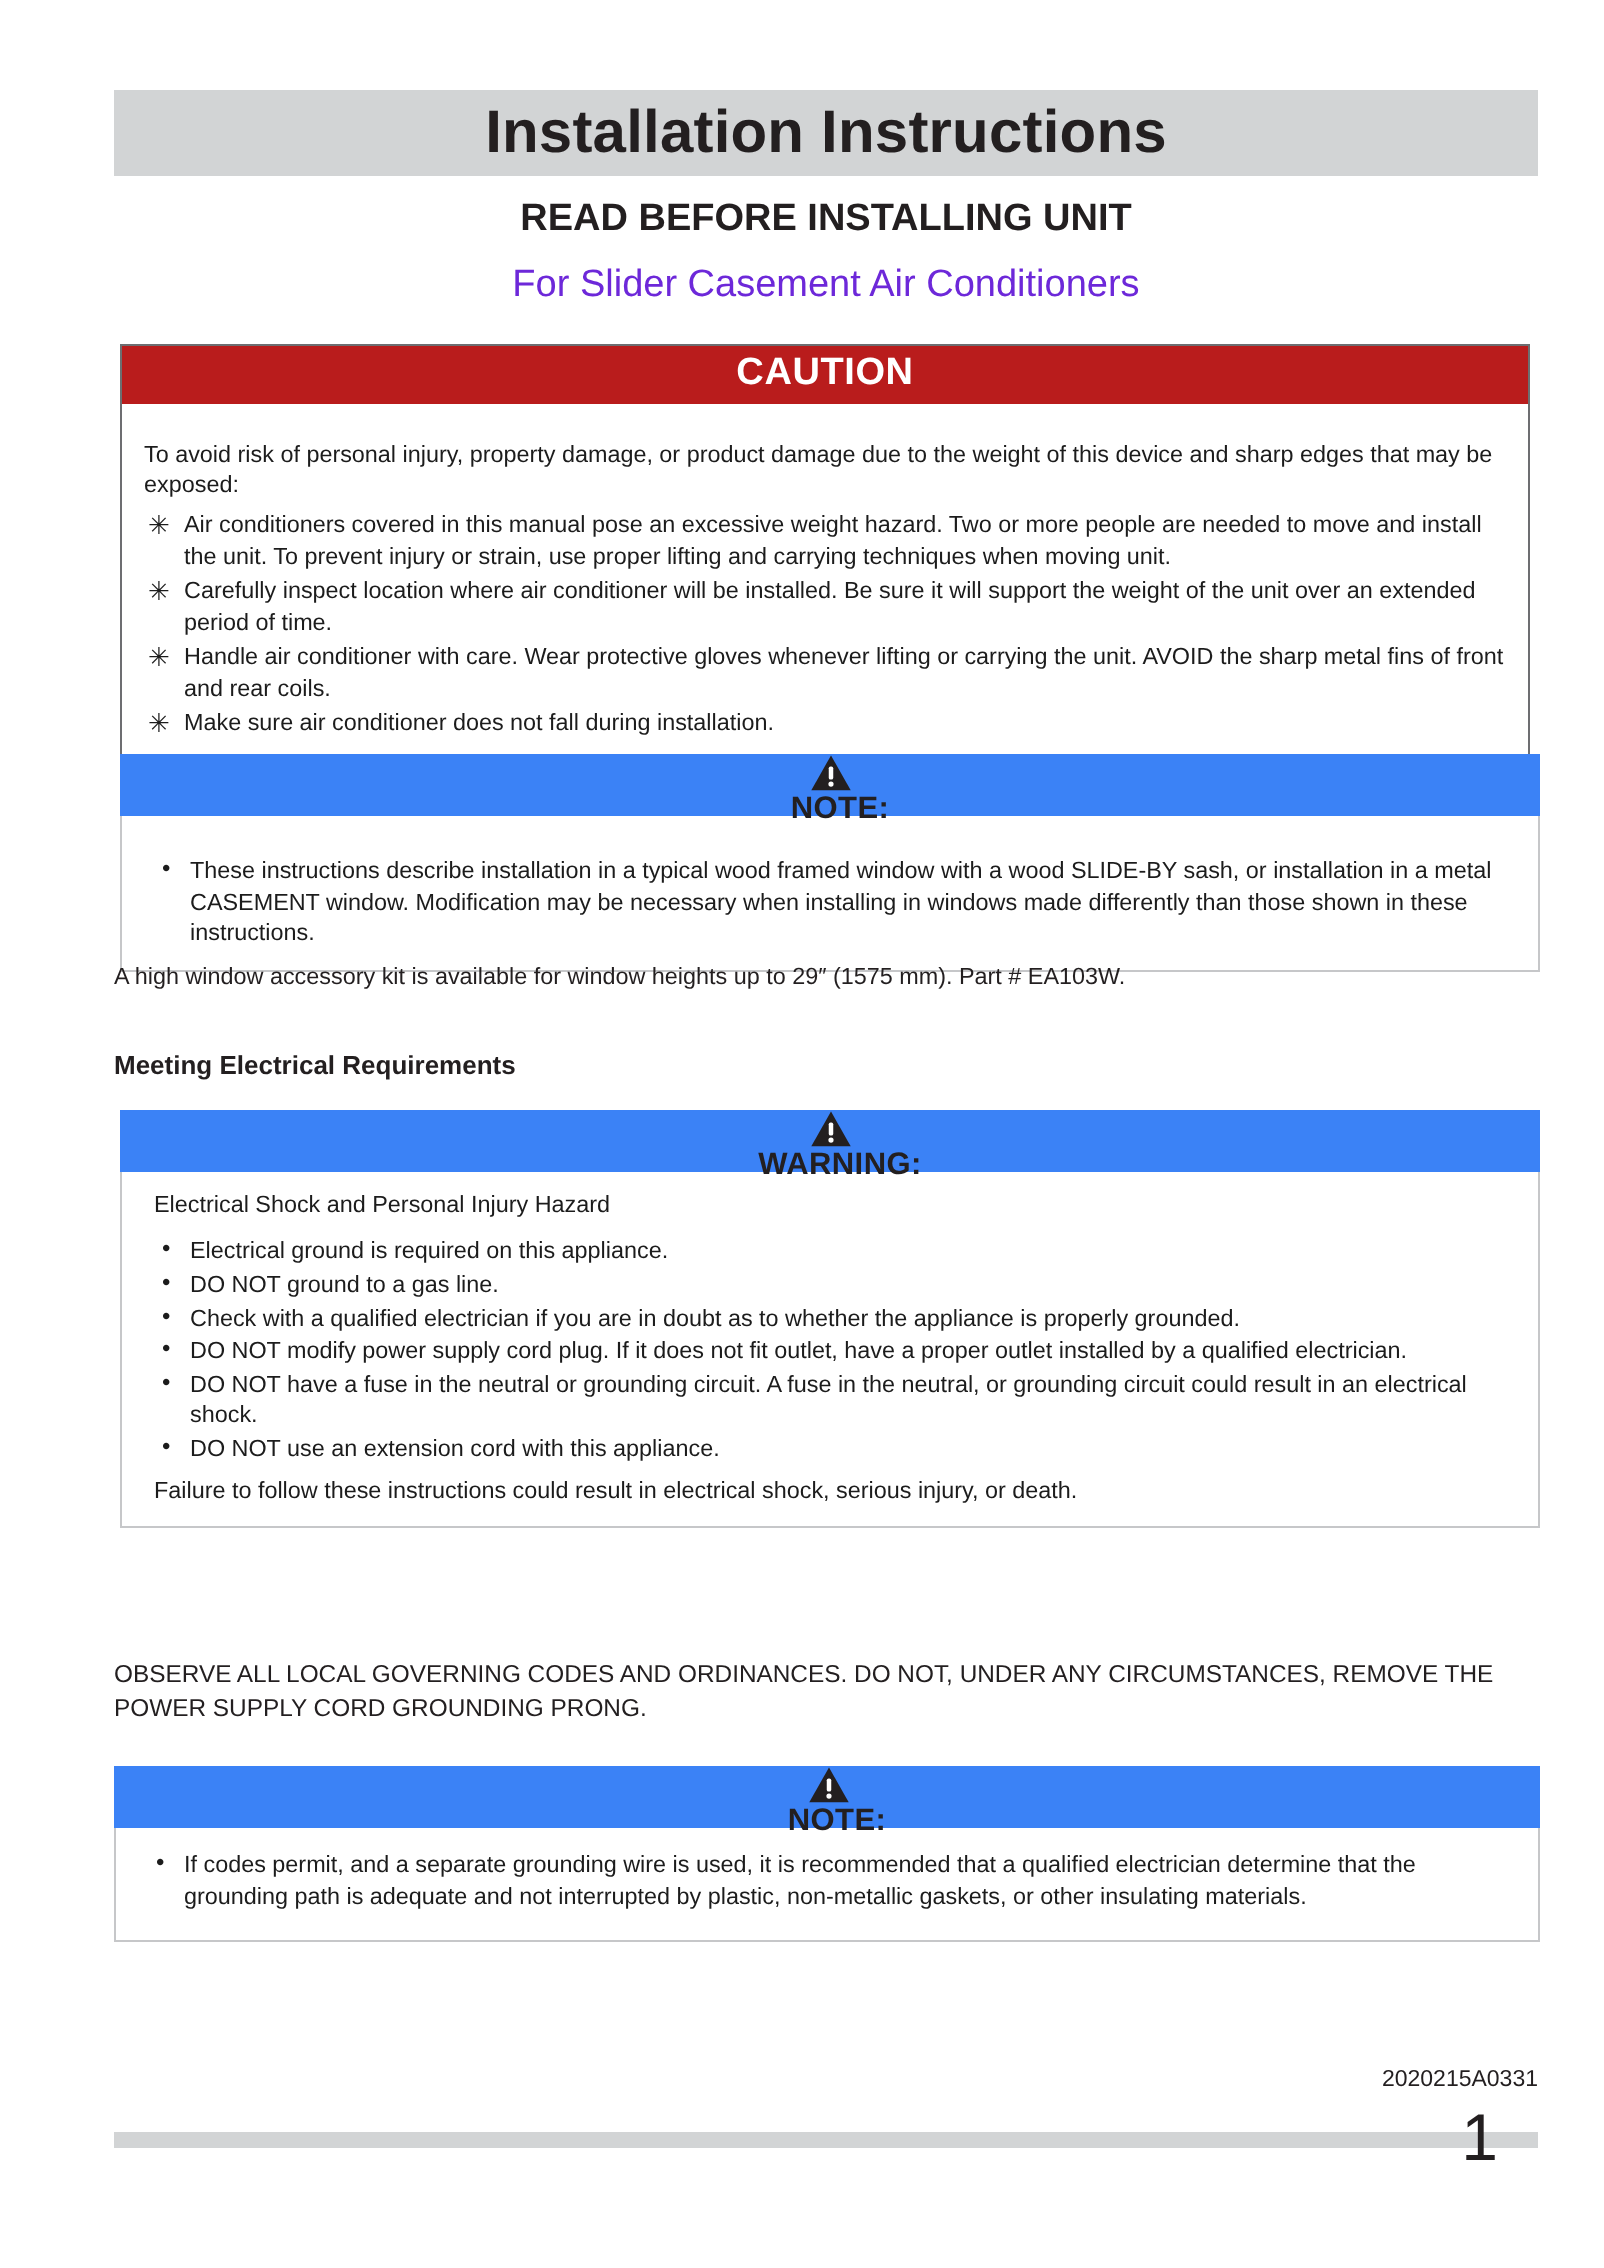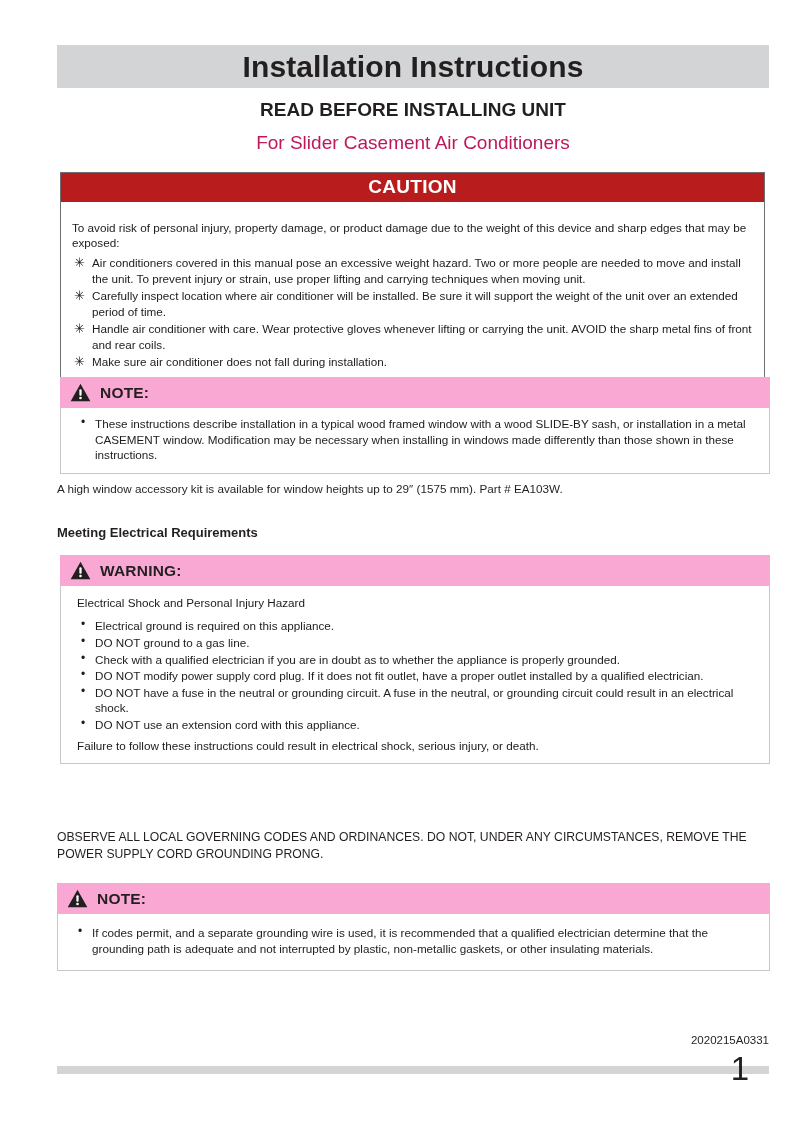--- a/index.html
+++ b/index.html
@@ -51,21 +51,21 @@
     color: #231f20;
   }
   .subtitle2 {
     position: absolute;
     left: 45px;
     top: 132px;
     width: 712px;
     text-align: center;
     font-size: 19px;
     font-weight: normal;
-    color: #be185d;
+    color: #6d28d9;
   }
 
   
   .caution-box {
     position: absolute;
     left: 48px;
     top: 172px;
     width: 705px;
     border: 1px solid #6d6e71;
     box-sizing: border-box;
@@ -106,46 +106,47 @@
     font-size: 13px;
     line-height: 1.25;
   }
 
   
   .panel {
     position: absolute;
     box-sizing: border-box;
   }
   .panel-head {
-    background: #f9a8d4;
+    background: #3b82f6;
     height: 31px;
     display: flex;
     align-items: center;
     padding-left: 10px;
     box-sizing: border-box;
+    flex-direction: column;
   }
   .panel-head .tri-icon {
     width: 21px;
     height: 19px;
     margin-right: 9px;
     flex: 0 0 auto;
     display: block;
   }
   .panel-head .panel-title {
     font-size: 15.5px;
     font-weight: bold;
     color: #231f20;
     letter-spacing: 0.2px;
   }
   .panel-body {
     border: 1px solid #c6c7c9;
     border-top: none;
     background: #ffffff;
     box-sizing: border-box;
-    padding: 8px 12px 9px 12px;
+    padding: 20px 12px 9px 12px;
     font-size: 11.7px;
     line-height: 1.32;
   }
   .panel-body .lead {
     margin: 0 0 8px 0;
   }
   .panel-body .tail {
     margin: 6px 0 0 0;
   }
   ul.dot-list {

